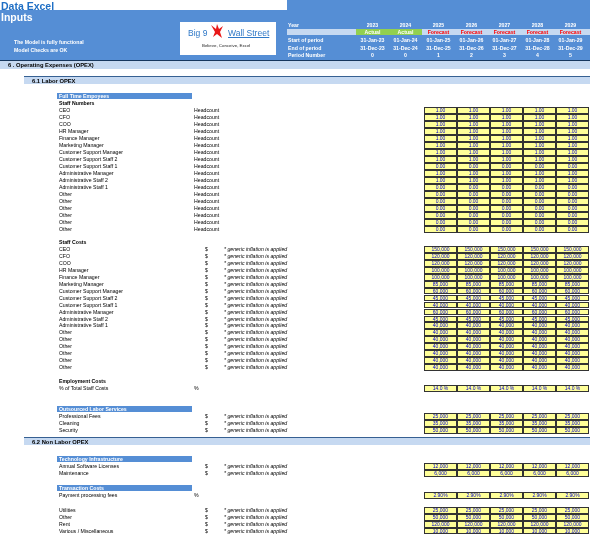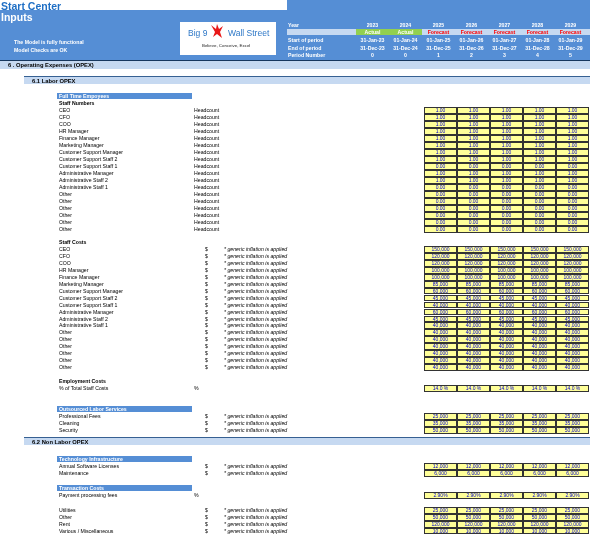--- a/index.html
+++ b/index.html
@@ -6,21 +6,21 @@
   body { width: 600px; height: 537px; background: #ffffff; font-family: "Liberation Sans", sans-serif; font-size: 5.4px; color: #000; position: relative; overflow: hidden; }
   .hdr-top { position: absolute; left: 0; top: 0; width: 590px; height: 10px; }
   .hdr-top .white { position: absolute; left: 0; top: 0; width: 287px; height: 10px; background: #fff; }
   .hdr-top .blue { position: absolute; left: 287px; top: 0; width: 303px; height: 10px; background: #558ed5; }
   .title1 { position: absolute; left: 1px; top: 0px; font-size: 10.5px; font-weight: bold; color: #1f6fc5; }
   .hdr { position: absolute; left: 0; top: 10px; width: 590px; height: 50px; background: #558ed5; }
   .title2 { position: absolute; left: 1px; top: 11px; font-size: 10.5px; font-weight: bold; color: #fff; }
   .hdr-msg { position: absolute; left: 14px; color: #fff; font-weight: bold; font-size: 5.2px; }
   .logo { position: absolute; left: 180px; top: 22px; width: 96px; height: 33px; background: #fff; }
   .logo .l1 { position: absolute; left: 8px; top: 6px; font-size: 8.5px; color: #2e78c7; white-space: nowrap; }
-  .logo .l1 .ws { position: absolute; left: 40px; top: 0; }
+  .logo .l1 .ws { position: absolute; left: 40px; top: 0; text-decoration: underline; }
   .logo .bird { position: absolute; left: 30px; top: 1px; width: 14px; height: 16px; }
   .logo .l2 { position: absolute; left: 22px; top: 21px; font-size: 4.4px; color: #222; white-space: nowrap; }
   .plab { position: absolute; left: 288px; color: #fff; font-weight: bold; font-size: 5.2px; }
   .pcell { position: absolute; width: 33px; text-align: center; font-weight: bold; font-size: 5.2px; color: #fff; white-space: nowrap; }
   .ptype-row { position: absolute; left: 287px; top: 29px; width: 303px; height: 6px; background: #c6d9f1; }
   .ptype { position: absolute; top: 29px; height: 6px; width: 33px; text-align: center; font-weight: bold; font-size: 5.2px; line-height: 6px; }
   .actual { background: #92d050; color: #fff; }
   .forecast { color: #ff0000; }
   .hdr-line { position: absolute; left: 0; top: 60px; width: 590px; height: 1px; background: #17375e; }
   .sec { position: absolute; left: 0; width: 590px; height: 8px; background: #c6d9f1; font-weight: bold; font-size: 5.8px; line-height: 8px; color: #000; }
@@ -36,21 +36,21 @@
   .row .cells { position: absolute; left: 424px; top: 0; height: 6.8px; display: flex; }
   .row .cells div { width: 33px; height: 6.8px; background: #ffff99; border: 0.6px solid #333; border-right-width: 1px; text-align: center; color: #0000cc; font-size: 5px; line-height: 5.8px; }
 </style>
 </head>
 <body>
 
 <div class="hdr-top">
   <div class="white"></div>
   <div class="blue"></div>
 </div>
-<div class="title1">Start Center</div>
+<div class="title1">Data Excel</div>
 <div class="hdr"></div>
 <div class="title2">Inputs</div>
 <div class="hdr-msg" style="top:39px">The Model is fully functional</div>
 <div class="hdr-msg" style="top:47px">Model Checks are OK</div>
 
 <div class="logo">
   <div class="l1">
     <span>Big 9</span>
     <span class="ws">Wall Street</span>
   </div>

